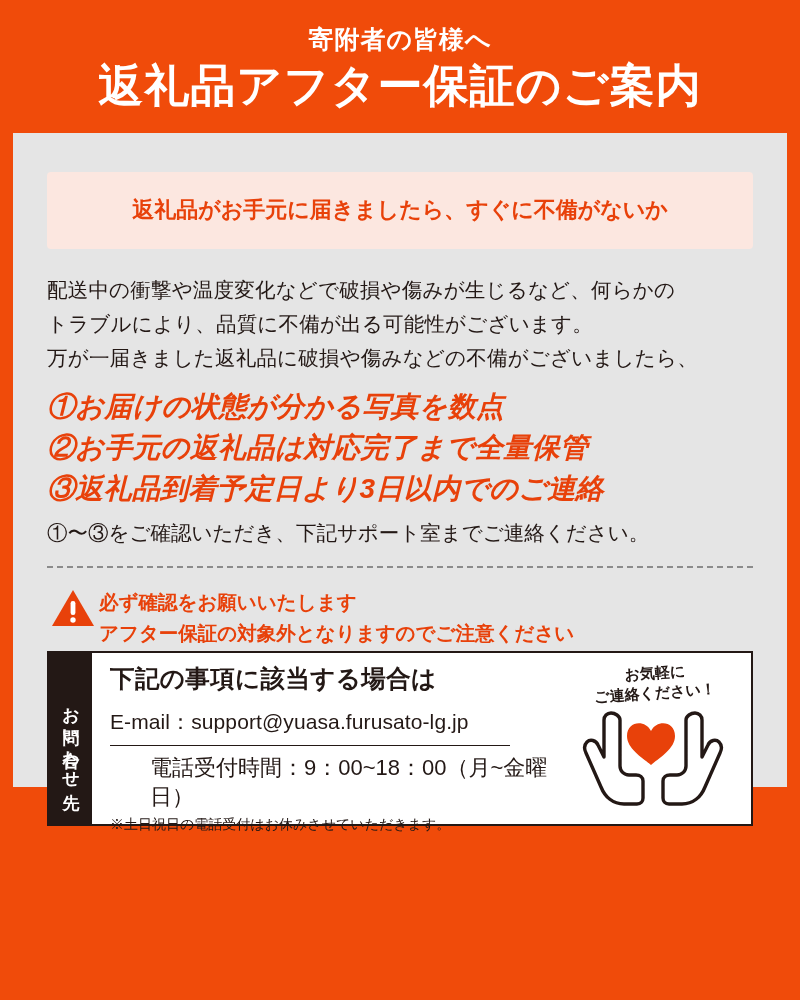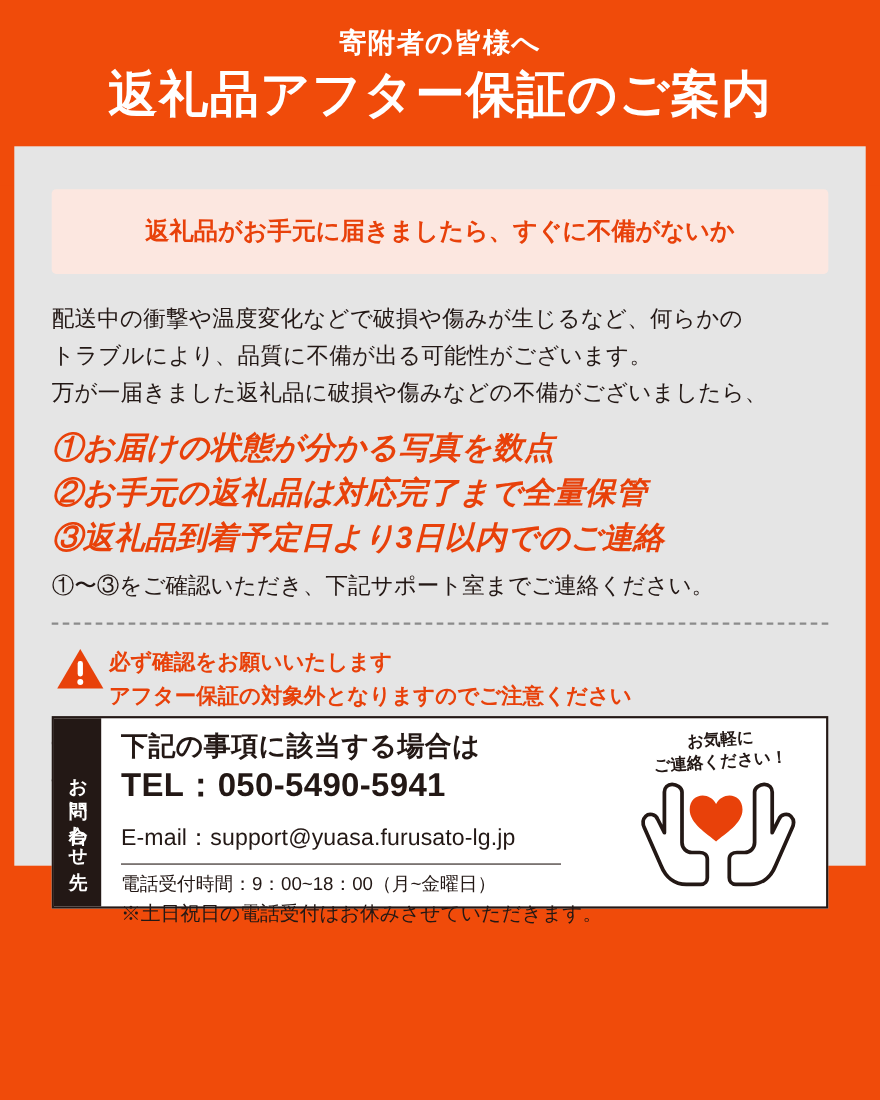--- a/index.html
+++ b/index.html
@@ -196,27 +196,28 @@
     margin-top: 16px;
     letter-spacing: 0.1px;
     line-height: 1.25;
   }
   .hours-sep {
     margin-top: 9px;
     border-top: 1px solid #231815;
     width: 400px;
   }
   .hours {
-    font-size: 17px;
+    font-size: 22px;
     color: #231815;
     margin-top: 7px;
     line-height: 1.35;
+    margin-left: 40px;
   }
   .hours-note {
-    font-size: 18px;
+    font-size: 14px;
     color: #231815;
     margin-top: 3px;
     line-height: 1.3;
   }
   .contact-art {
     width: 196px;
     flex: 0 0 196px;
     position: relative;
   }
   .art-caption {
@@ -295,21 +296,20 @@
     </div>
 
   </div>
 
   <div class="contact">
     <div class="contact-tab">
       <span>お問い合わせ先</span>
     </div>
     <div class="contact-main">
       <div class="org-name">下記の事項に該当する場合は</div>
-      <div class="tel">TEL：050-5490-5941</div>
       <div class="email">E-mail：support@yuasa.furusato-lg.jp</div>
       <div class="hours-sep"></div>
       <div class="hours">電話受付時間：9：00~18：00（月~金曜日）</div>
       <div class="hours-note">※土日祝日の電話受付はお休みさせていただきます。</div>
     </div>
     <div class="contact-art">
       <div class="art-caption">
         <span class="l1">お気軽に</span>
         <span class="l2">ご連絡ください！</span>
       </div>

